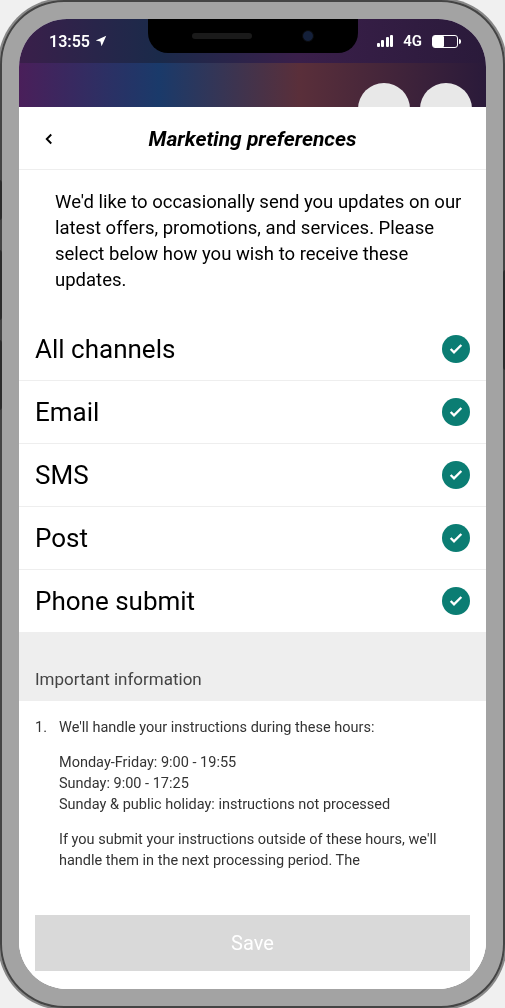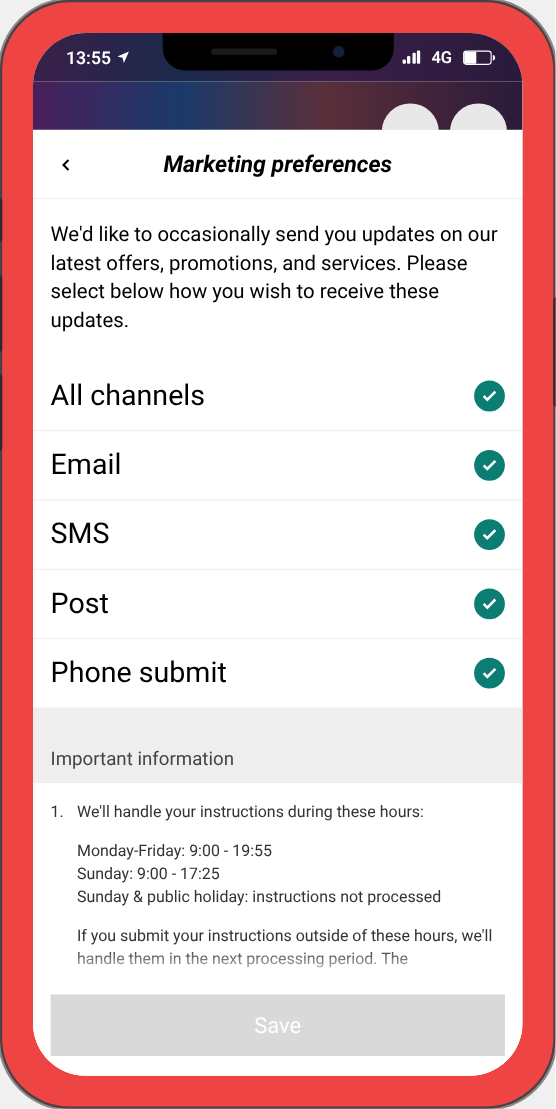--- a/index.html
+++ b/index.html
@@ -12,23 +12,23 @@
     body {
       background: #f0f0f0;
       display: flex;
       justify-content: center;
       align-items: flex-start;
       padding: 0;
     }
     .phone-frame {
       width: 505px;
       height: 1008px;
-      background: #ef4444;
+      background: #a3a3a3;
       border-radius: 64px;
-      padding: 30px;
+      padding: 19px;
       position: relative;
       box-shadow: 0 0 0 2px #888, inset 0 0 0 2px #444;
     }
     .phone-side-btn {
       position: absolute;
       background: #2b2b2b;
       border-radius: 4px;
     }
     .btn-left-1 { left: -4px; top: 180px; width: 6px; height: 40px; }
     .btn-left-2 { left: -4px; top: 250px; width: 6px; height: 70px; }
@@ -189,20 +189,21 @@
       flex: 1;
       overflow: hidden;
       position: relative;
     }
     .intro-text {
       padding: 20px 16px 24px;
       font-size: 18.5px;
       line-height: 1.4;
       color: #000;
       font-weight: 400;
+      margin-left: 20px;
     }
     .row {
       display: flex;
       align-items: center;
       justify-content: space-between;
       padding: 16px 16px;
       border-bottom: 1px solid #eee;
     }
     .row-label {
       font-size: 26px;

